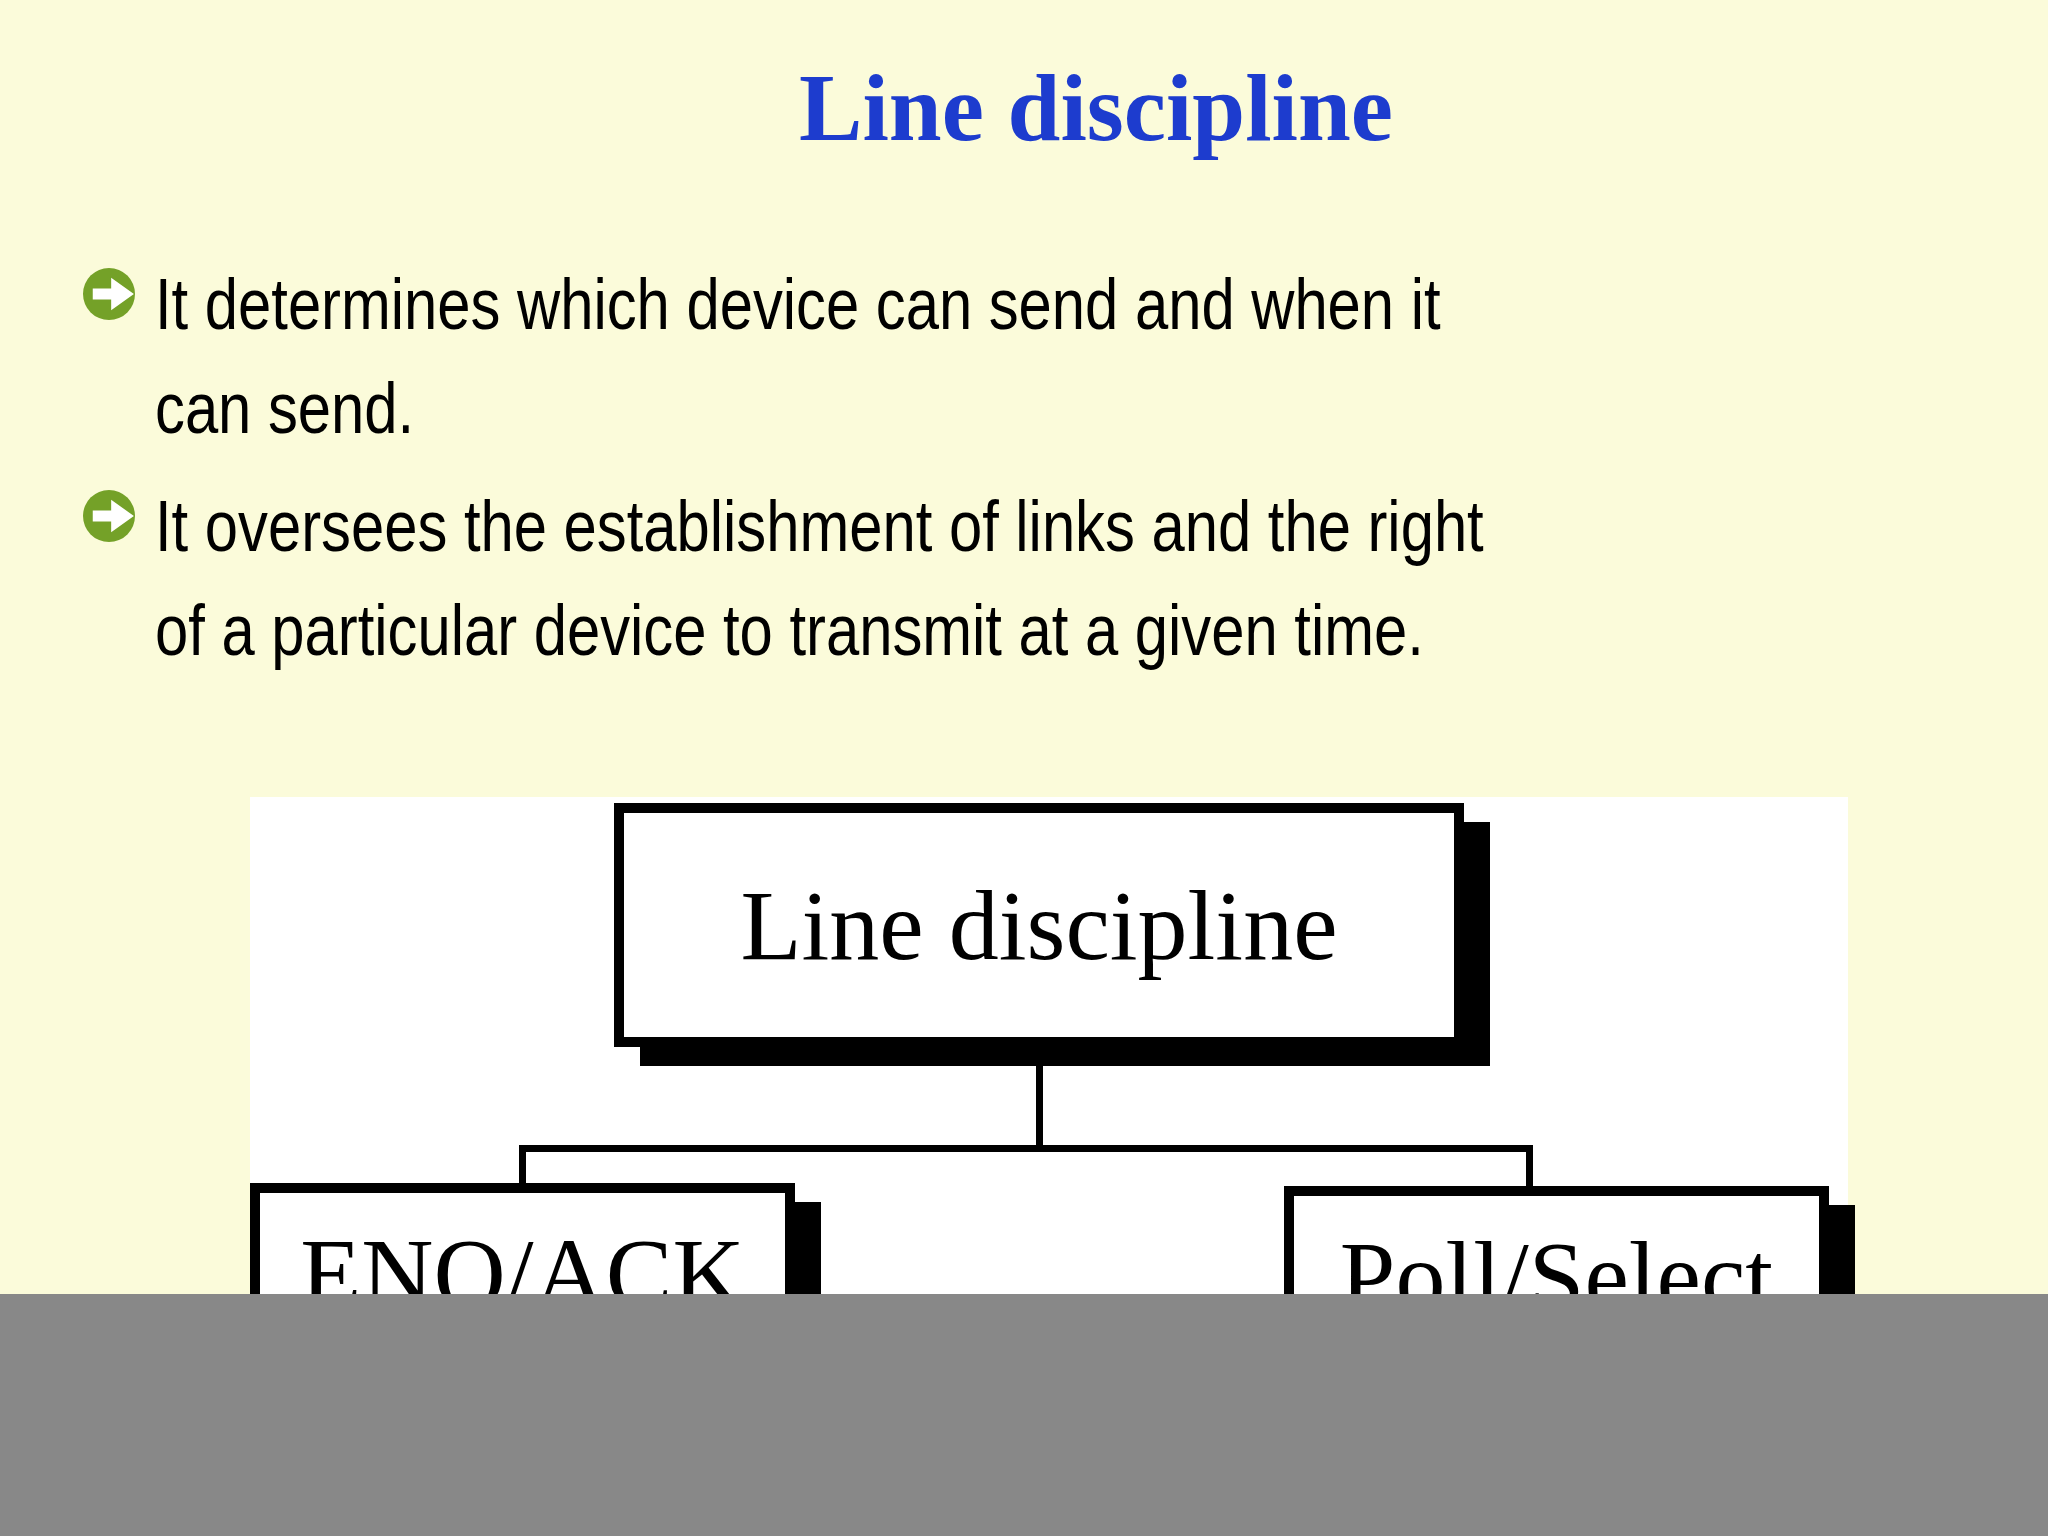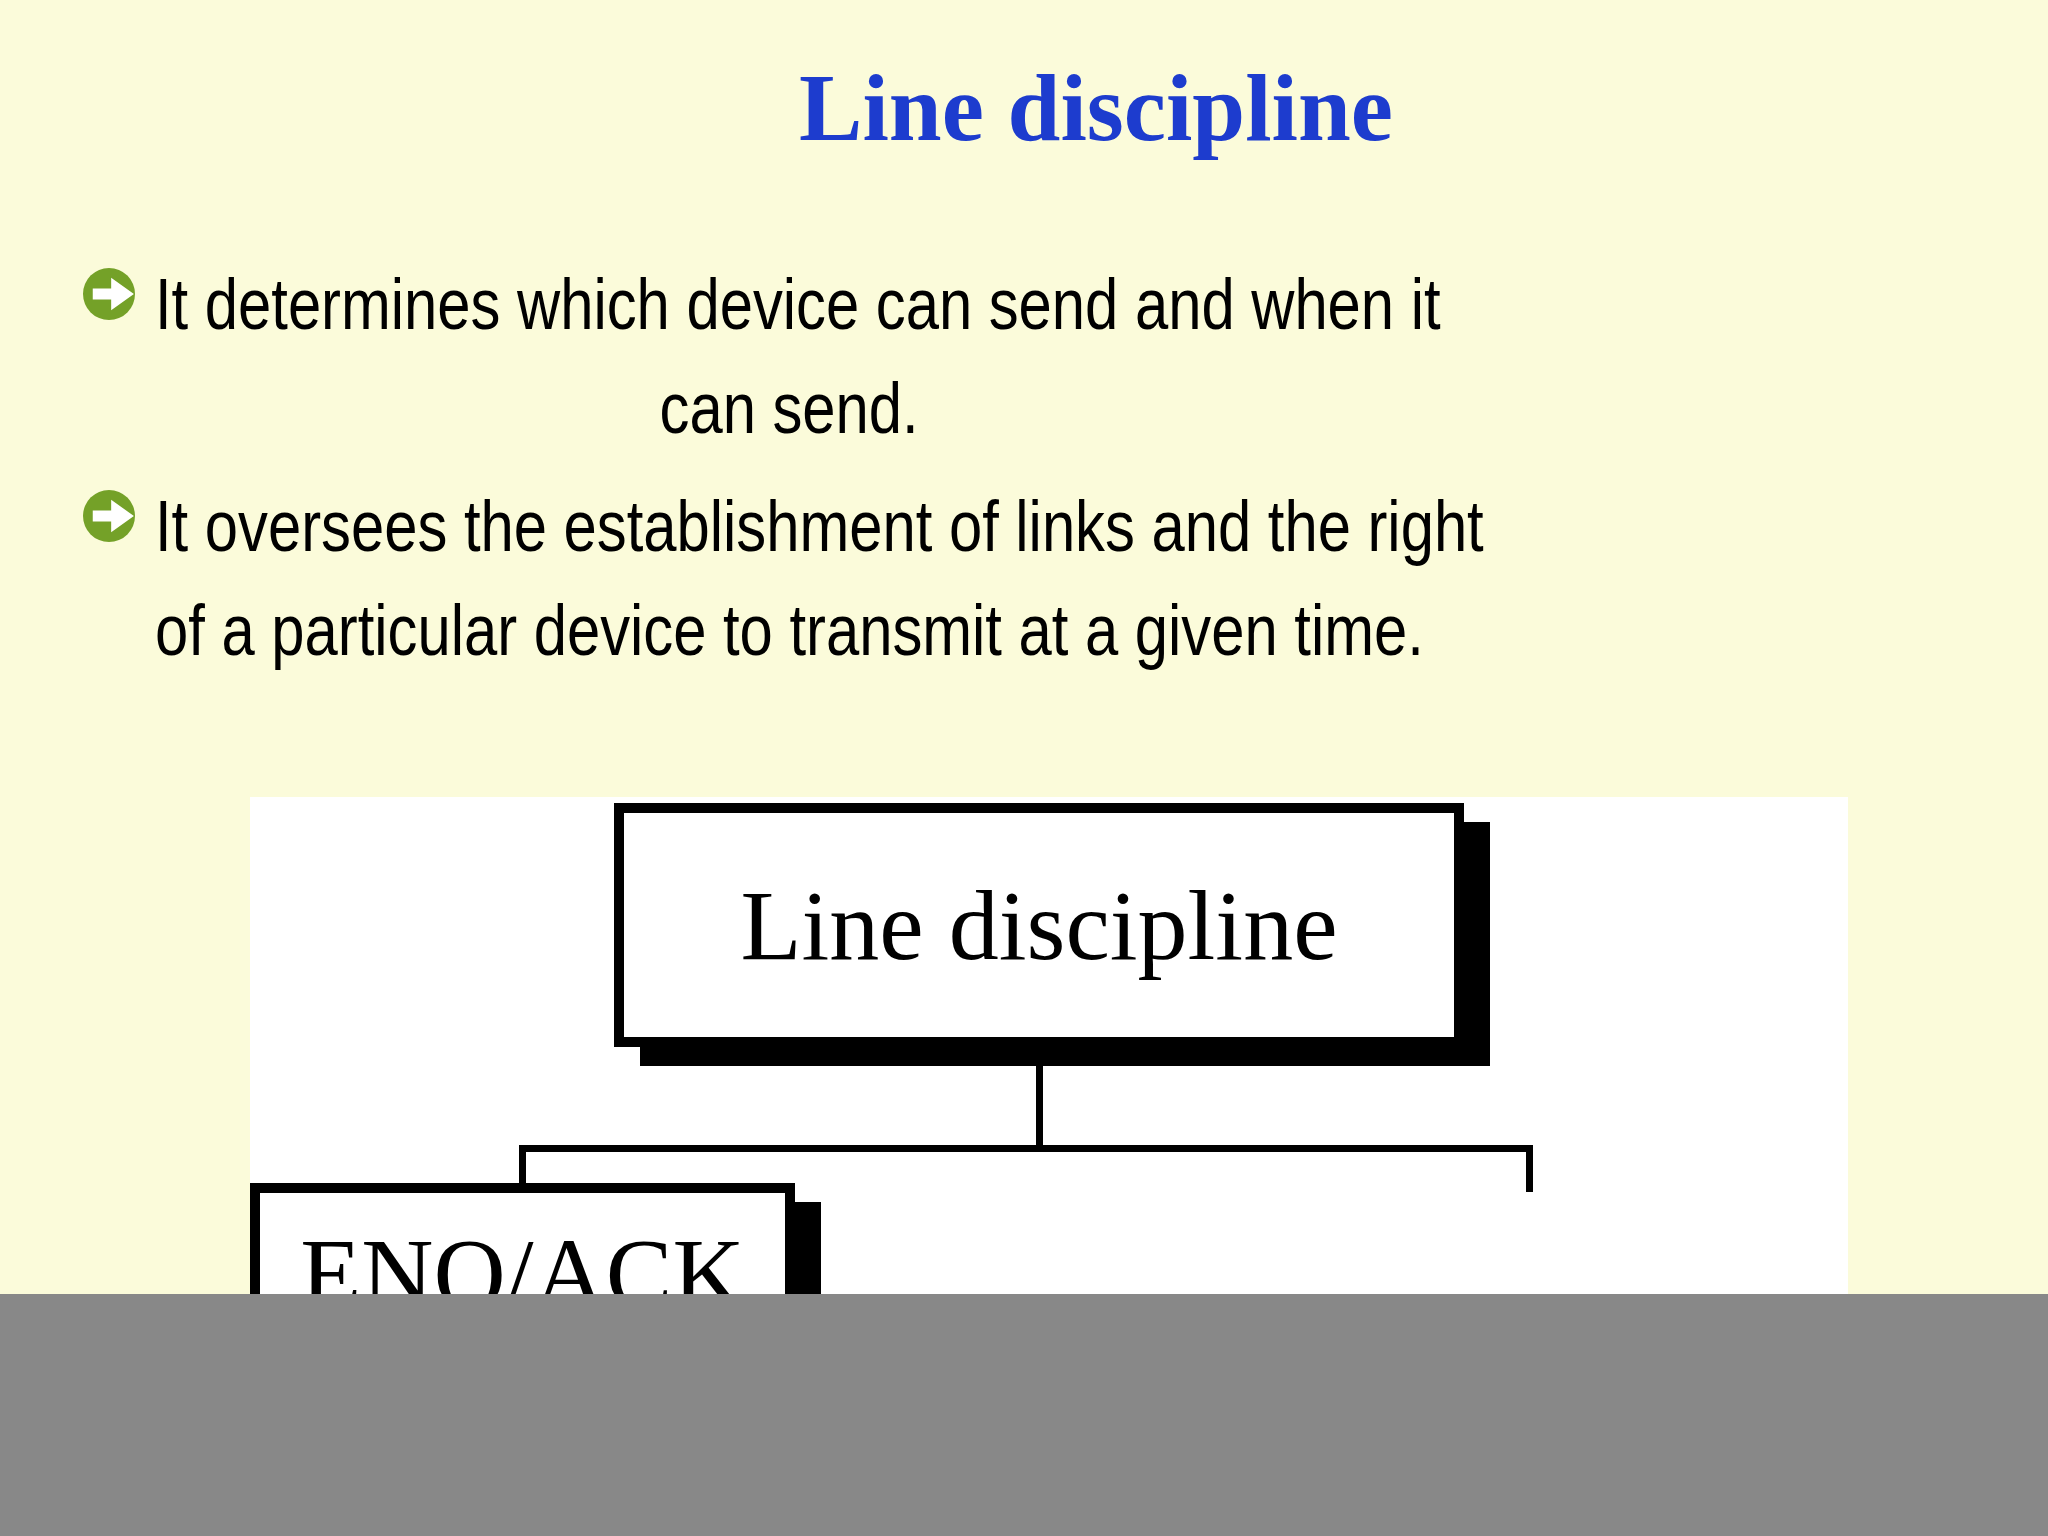--- a/index.html
+++ b/index.html
@@ -30,21 +30,20 @@
   .title .shift{position:relative;left:72px;}
   
   .bullets{
     position:absolute;left:83px;top:252px;width:1600px;
     list-style:none;margin:0;padding:0;
   }
   .bullet{
     position:relative;
     padding-left:72px;
     color:#000;
-    text-align:center;
   }
   .bullet + .bullet{margin-top:14px;}
   .bullet-icon{
     position:absolute;left:0;top:16px;
     width:52px;height:52px;
     display:block;
   }
   .bullet-text{
     font-size:72px;line-height:104px;
     transform:scaleX(0.83);
@@ -117,17 +116,20 @@
     <div class="conn conn-h"></div>
     <div class="conn conn-left-v"></div>
     <div class="conn conn-right-v"></div>
 
     <div class="dbox dbox-root">
       <span>Line discipline</span>
     </div>
     <div class="dbox dbox-left">
       <span>ENQ/ACK</span>
     </div>
+    <div class="dbox dbox-right">
+      <span>Poll/Select</span>
+    </div>
   </div>
 
   <div class="page-num">2</div>
 
 </div>
 
 </body></html>

